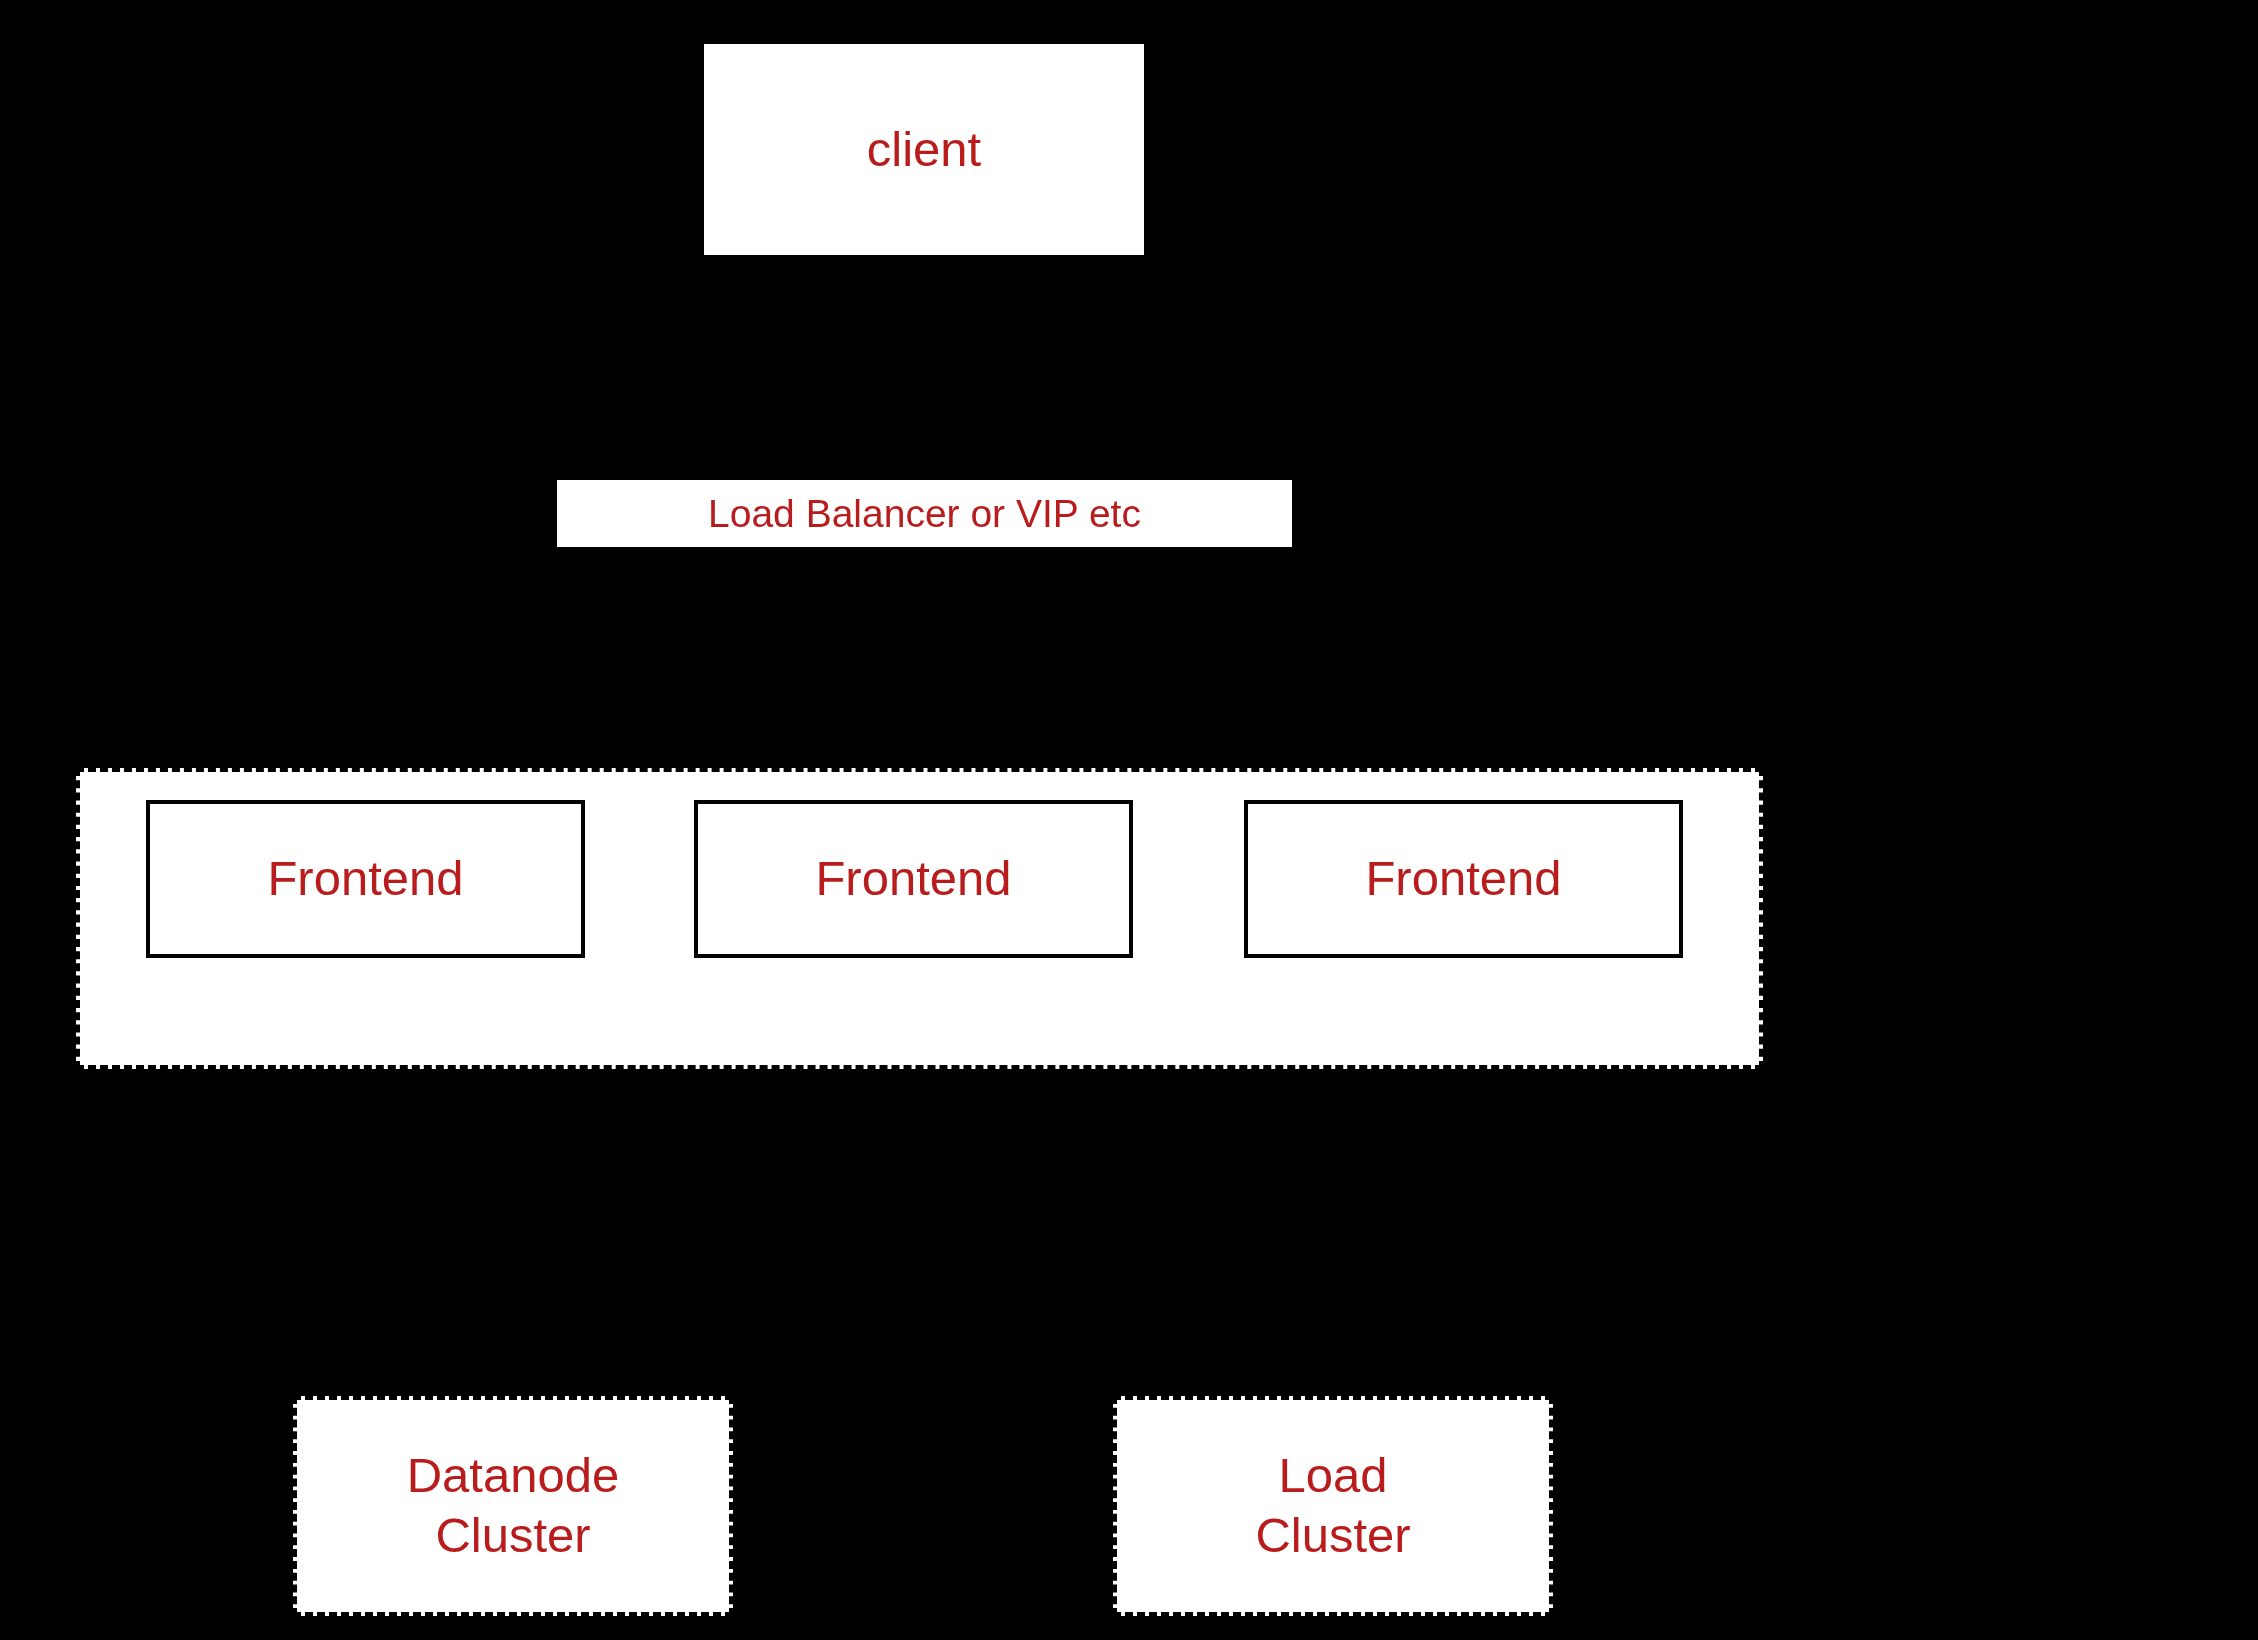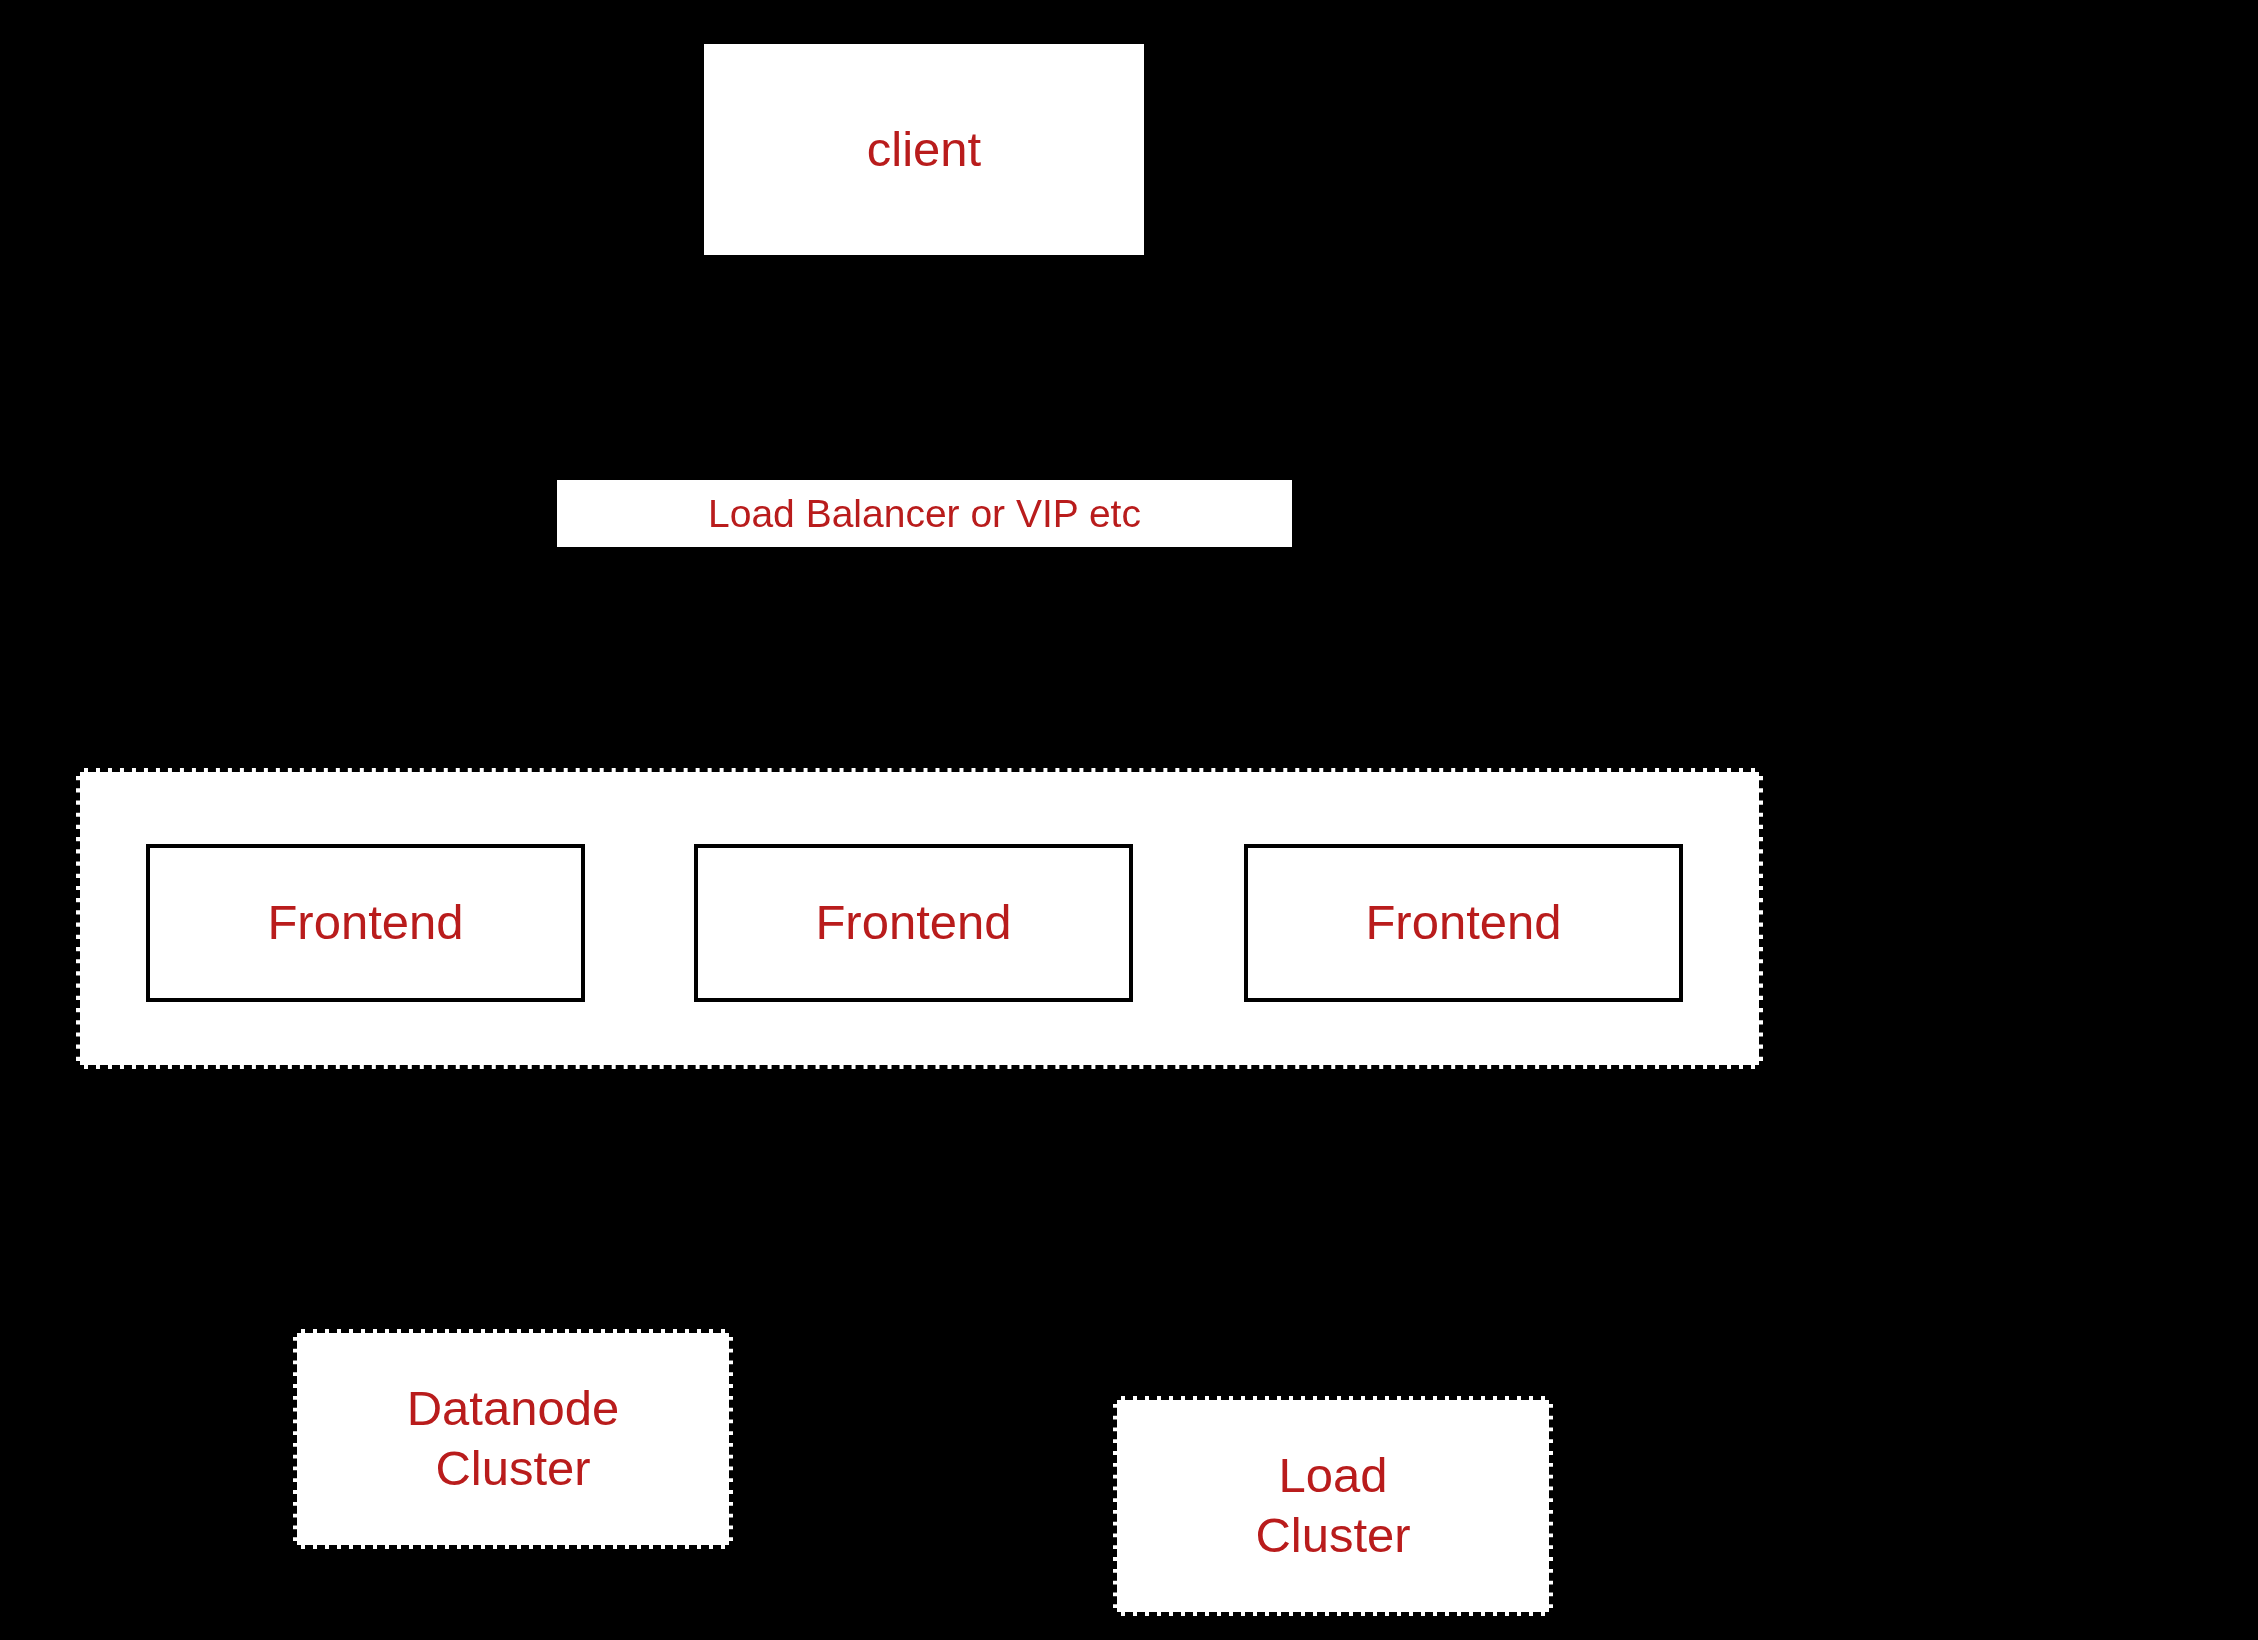--- a/index.html
+++ b/index.html
@@ -58,28 +58,27 @@
   #load-balancer-node {
     left: 557px;  top: 480px;  width: 735px;  height: 67px;
     font-size: 39px;
   }
   #frontend-group {
     left: 76px;  top: 768px;  width: 1687px;  height: 301px;
   }
   .frontend-node {
     top: 28px;  width: 439px;  height: 158px;
     font-size: 49px;
-    margin-top: 44px;
   }
   #frontend-node-1 { left: 66px; }
   #frontend-node-2 { left: 614px; }
   #frontend-node-3 { left: 1164px; }
 
   #datanode-cluster-node {
-    left: 293px;  top: 1329px;  width: 440px;  height: 220px;
+    left: 293px;  top: 1396px;  width: 440px;  height: 220px;
     font-size: 49px;
     justify-content: center;
   }
   #meta-cluster-node {
     left: 1113px;  top: 1396px;  width: 440px;  height: 220px;
     font-size: 49px;
   }
 </style>
 </head>
 <body>

